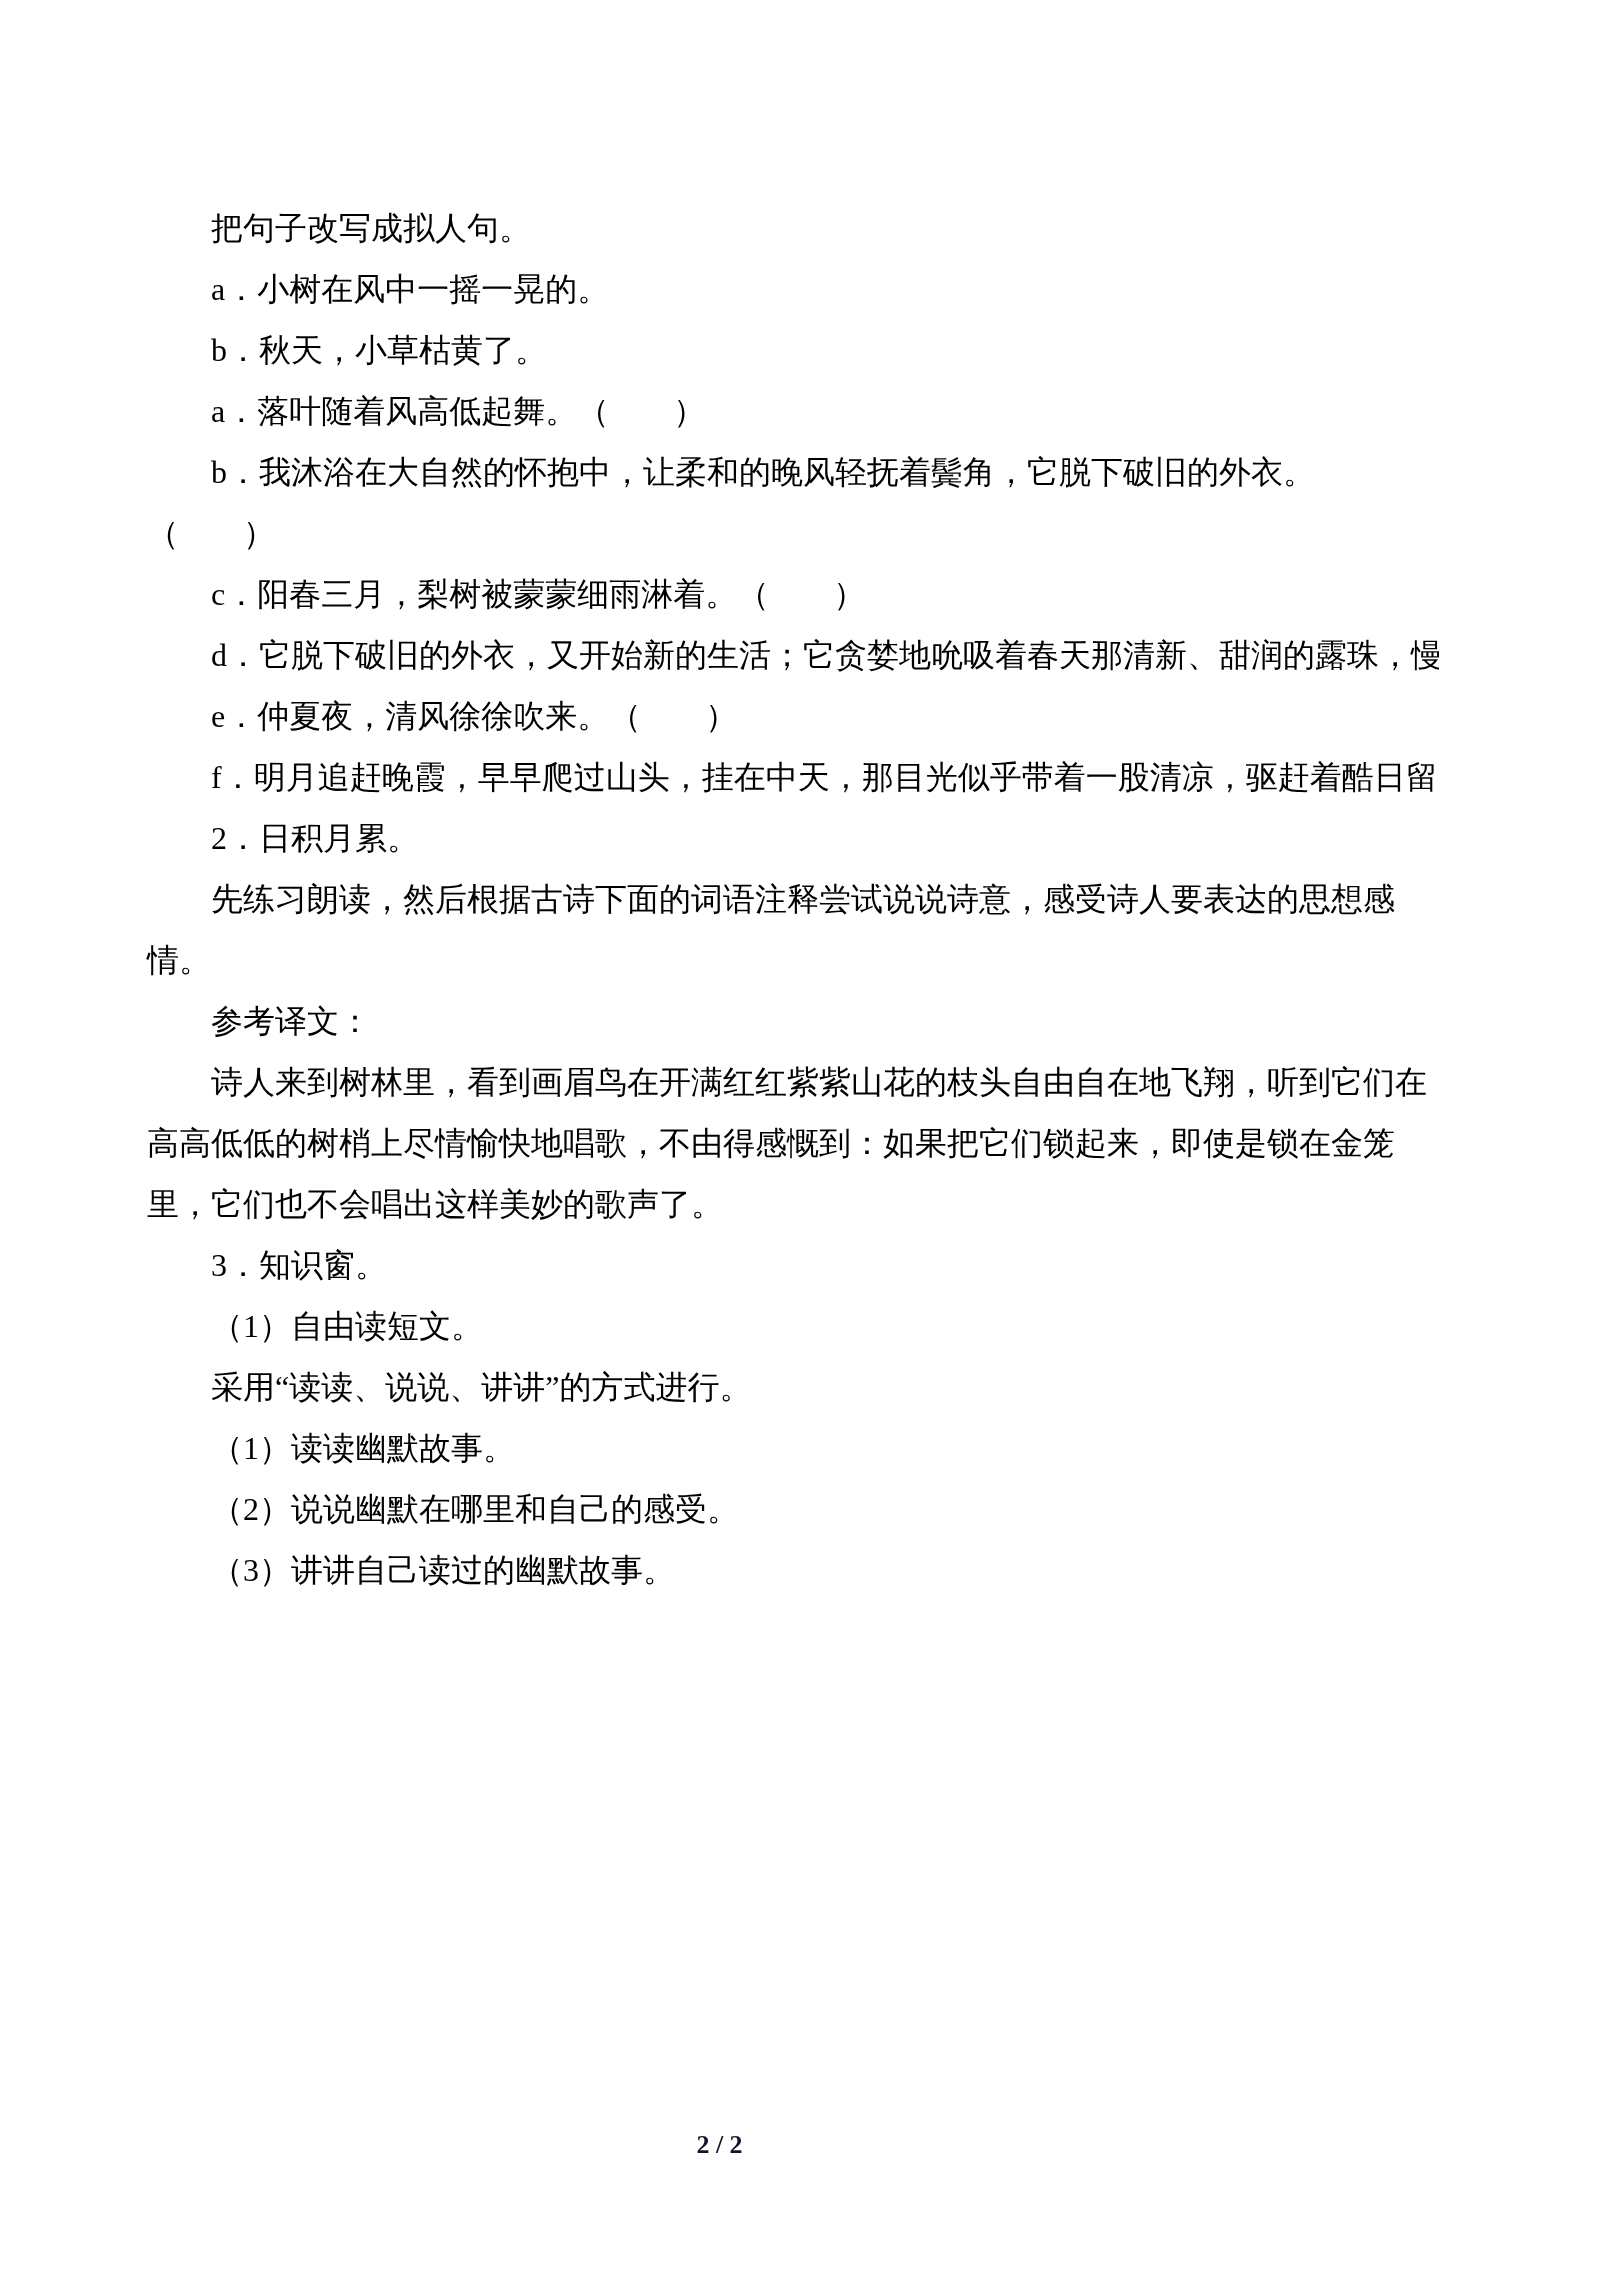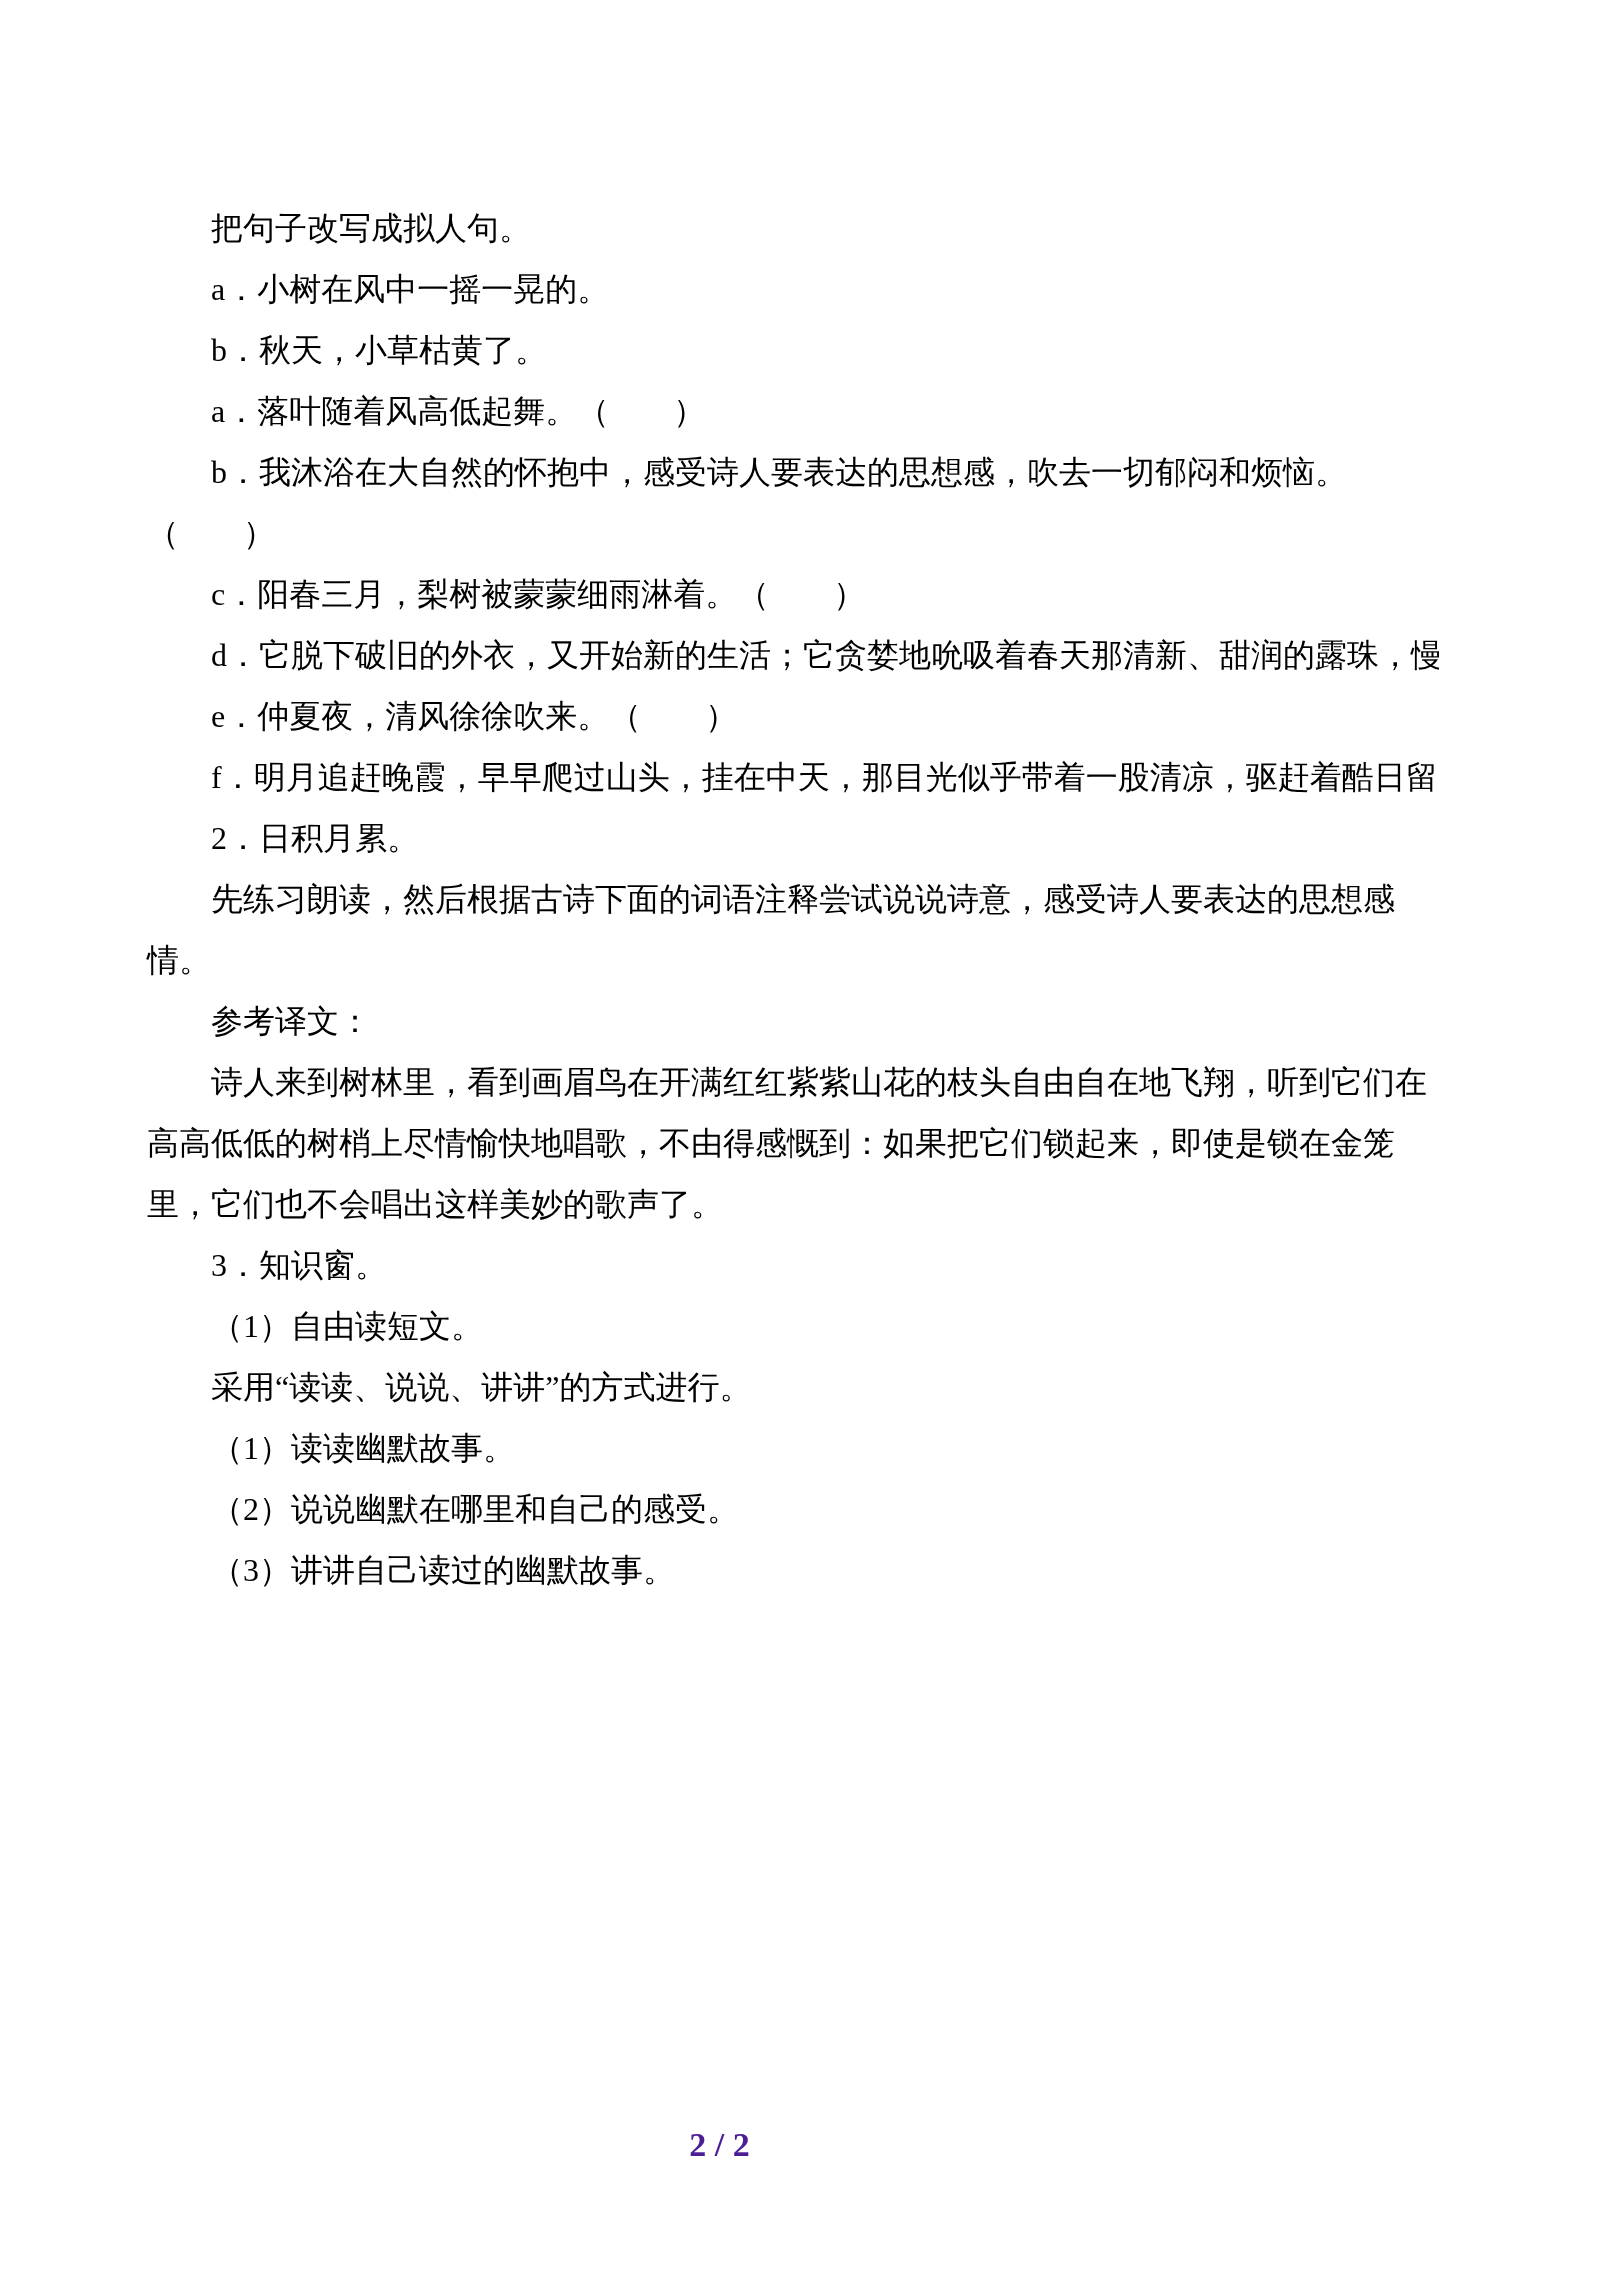--- a/index.html
+++ b/index.html
@@ -33,36 +33,36 @@
   }
   .ind {
     text-indent: 64px;
   }
   .footer {
     position: absolute;
     top: 2131px;
     left: 0;
     width: 100%;
     text-align: center;
-    font-size: 34px;
+    font-size: 26px;
     line-height: 27px;
     font-weight: bold;
-    color: #4c1d95;
+    color: #0f172a;
   }
 </style>
 </head>
 <body>
 
 <div class="page">
   <div class="content">
     <p class="ln ind">把句子改写成拟人句。</p>
     <p class="ln ind">a．小树在风中一摇一晃的。</p>
     <p class="ln ind">b．秋天，小草枯黄了。</p>
     <p class="ln ind">a．落叶随着风高低起舞。（　　）</p>
-    <p class="ln ind">b．我沐浴在大自然的怀抱中，感受诗人要表达的思想感，吹去一切郁闷和烦恼。</p>
+    <p class="ln ind">b．我沐浴在大自然的怀抱中，让柔和的晚风轻抚着鬓角，它脱下破旧的外衣。</p>
     <p class="ln">（　　）</p>
     <p class="ln ind">c．阳春三月，梨树被蒙蒙细雨淋着。（　　）</p>
     <p class="ln ind">d．它脱下破旧的外衣，又开始新的生活；它贪婪地吮吸着春天那清新、甜润的露珠，慢</p>
     <p class="ln ind">e．仲夏夜，清风徐徐吹来。（　　）</p>
     <p class="ln ind">f．明月追赶晚霞，早早爬过山头，挂在中天，那目光似乎带着一股清凉，驱赶着酷日留</p>
     <p class="ln ind">2．日积月累。</p>
     <p class="ln ind">先练习朗读，然后根据古诗下面的词语注释尝试说说诗意，感受诗人要表达的思想感</p>
     <p class="ln">情。</p>
     <p class="ln ind">参考译文：</p>
     <p class="ln ind">诗人来到树林里，看到画眉鸟在开满红红紫紫山花的枝头自由自在地飞翔，听到它们在</p>

